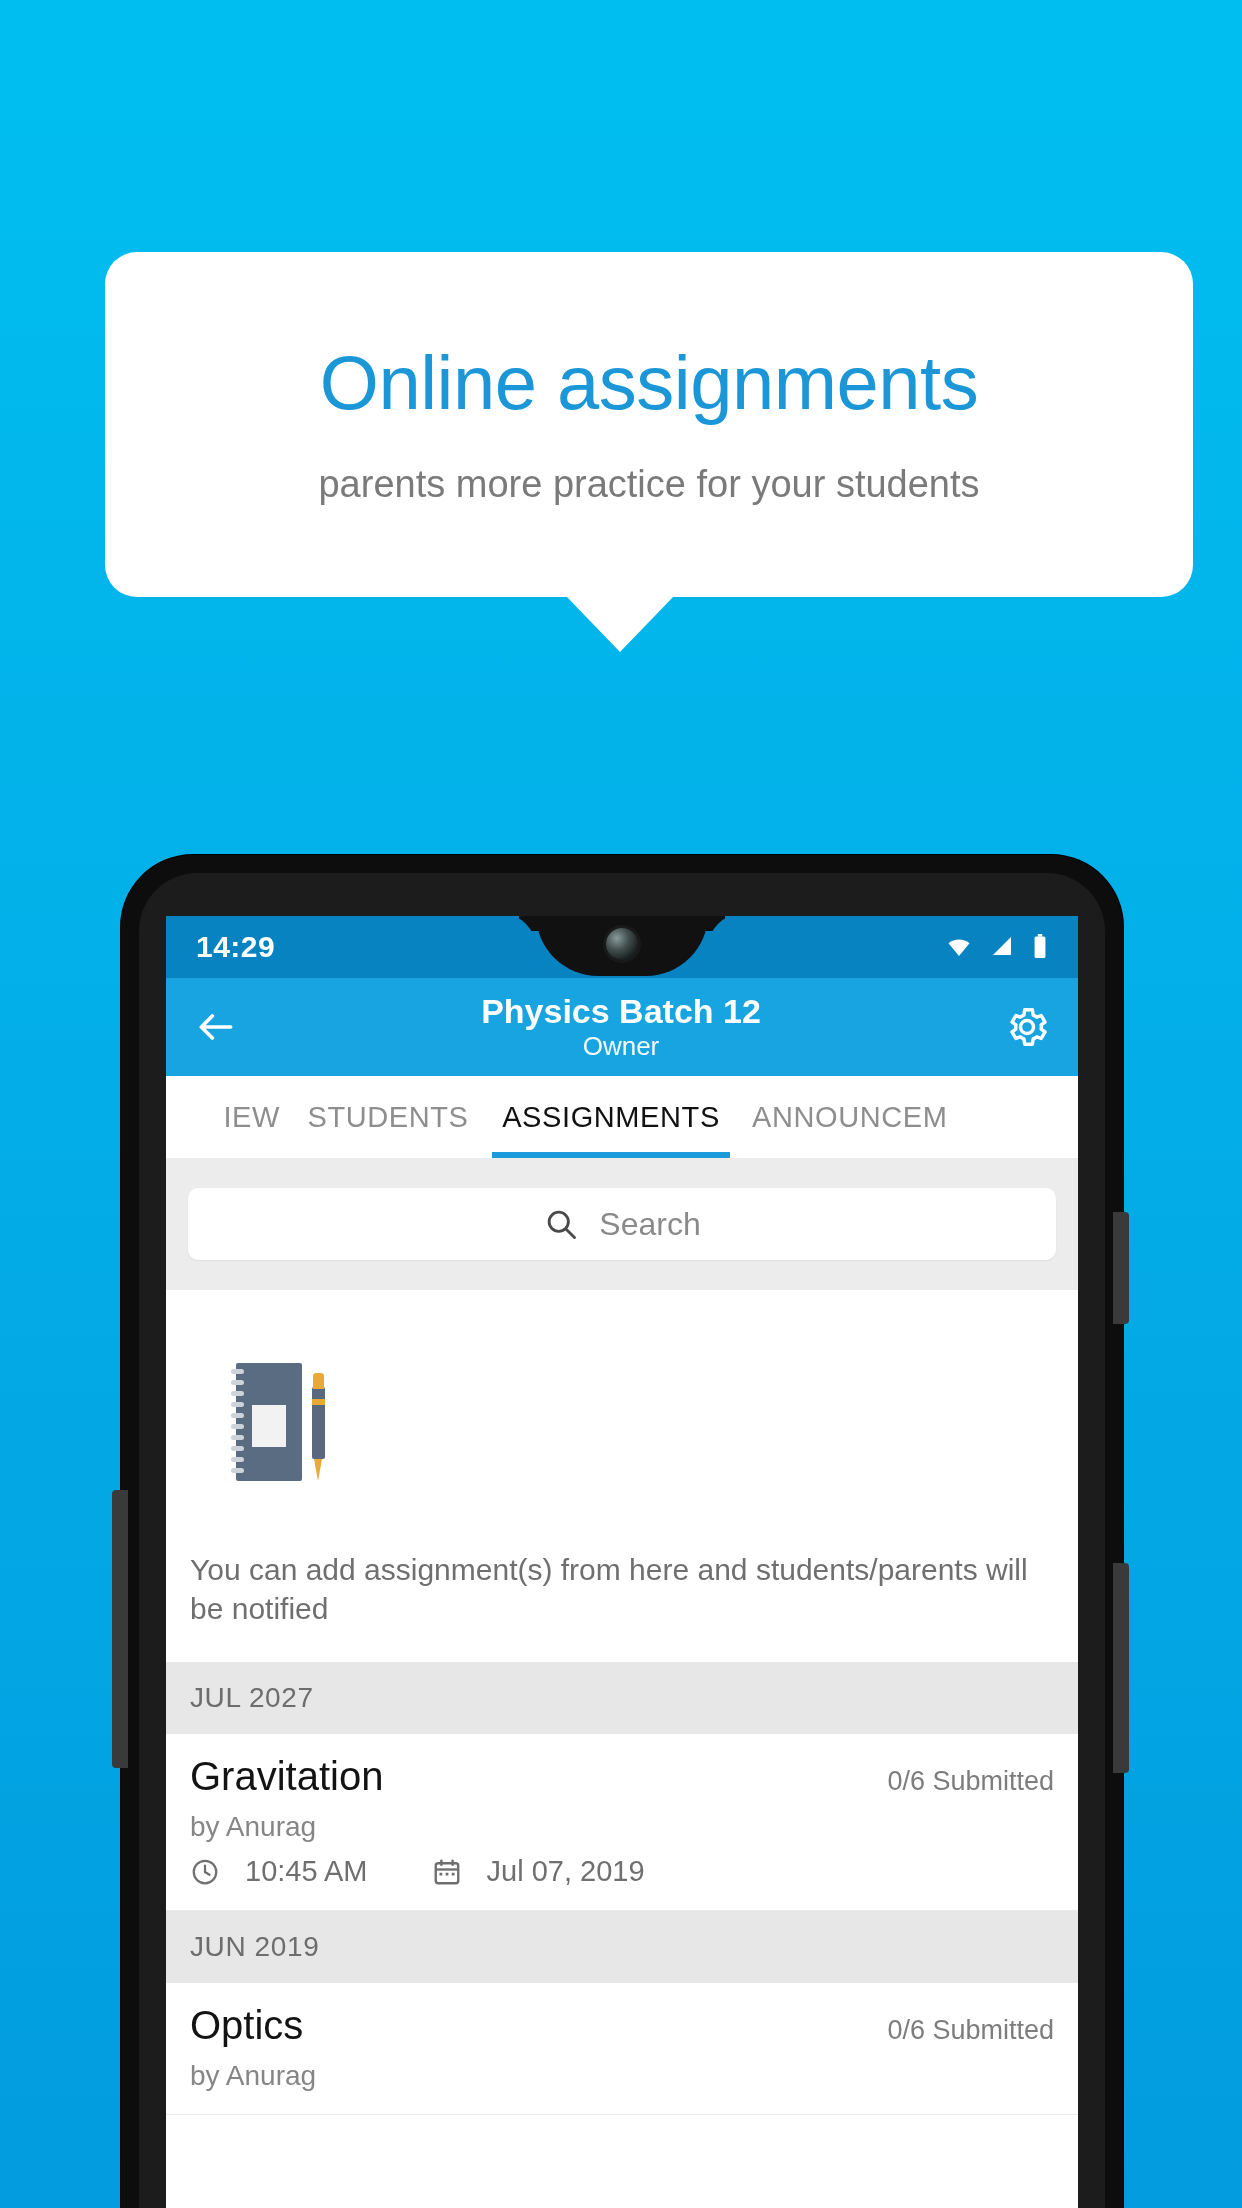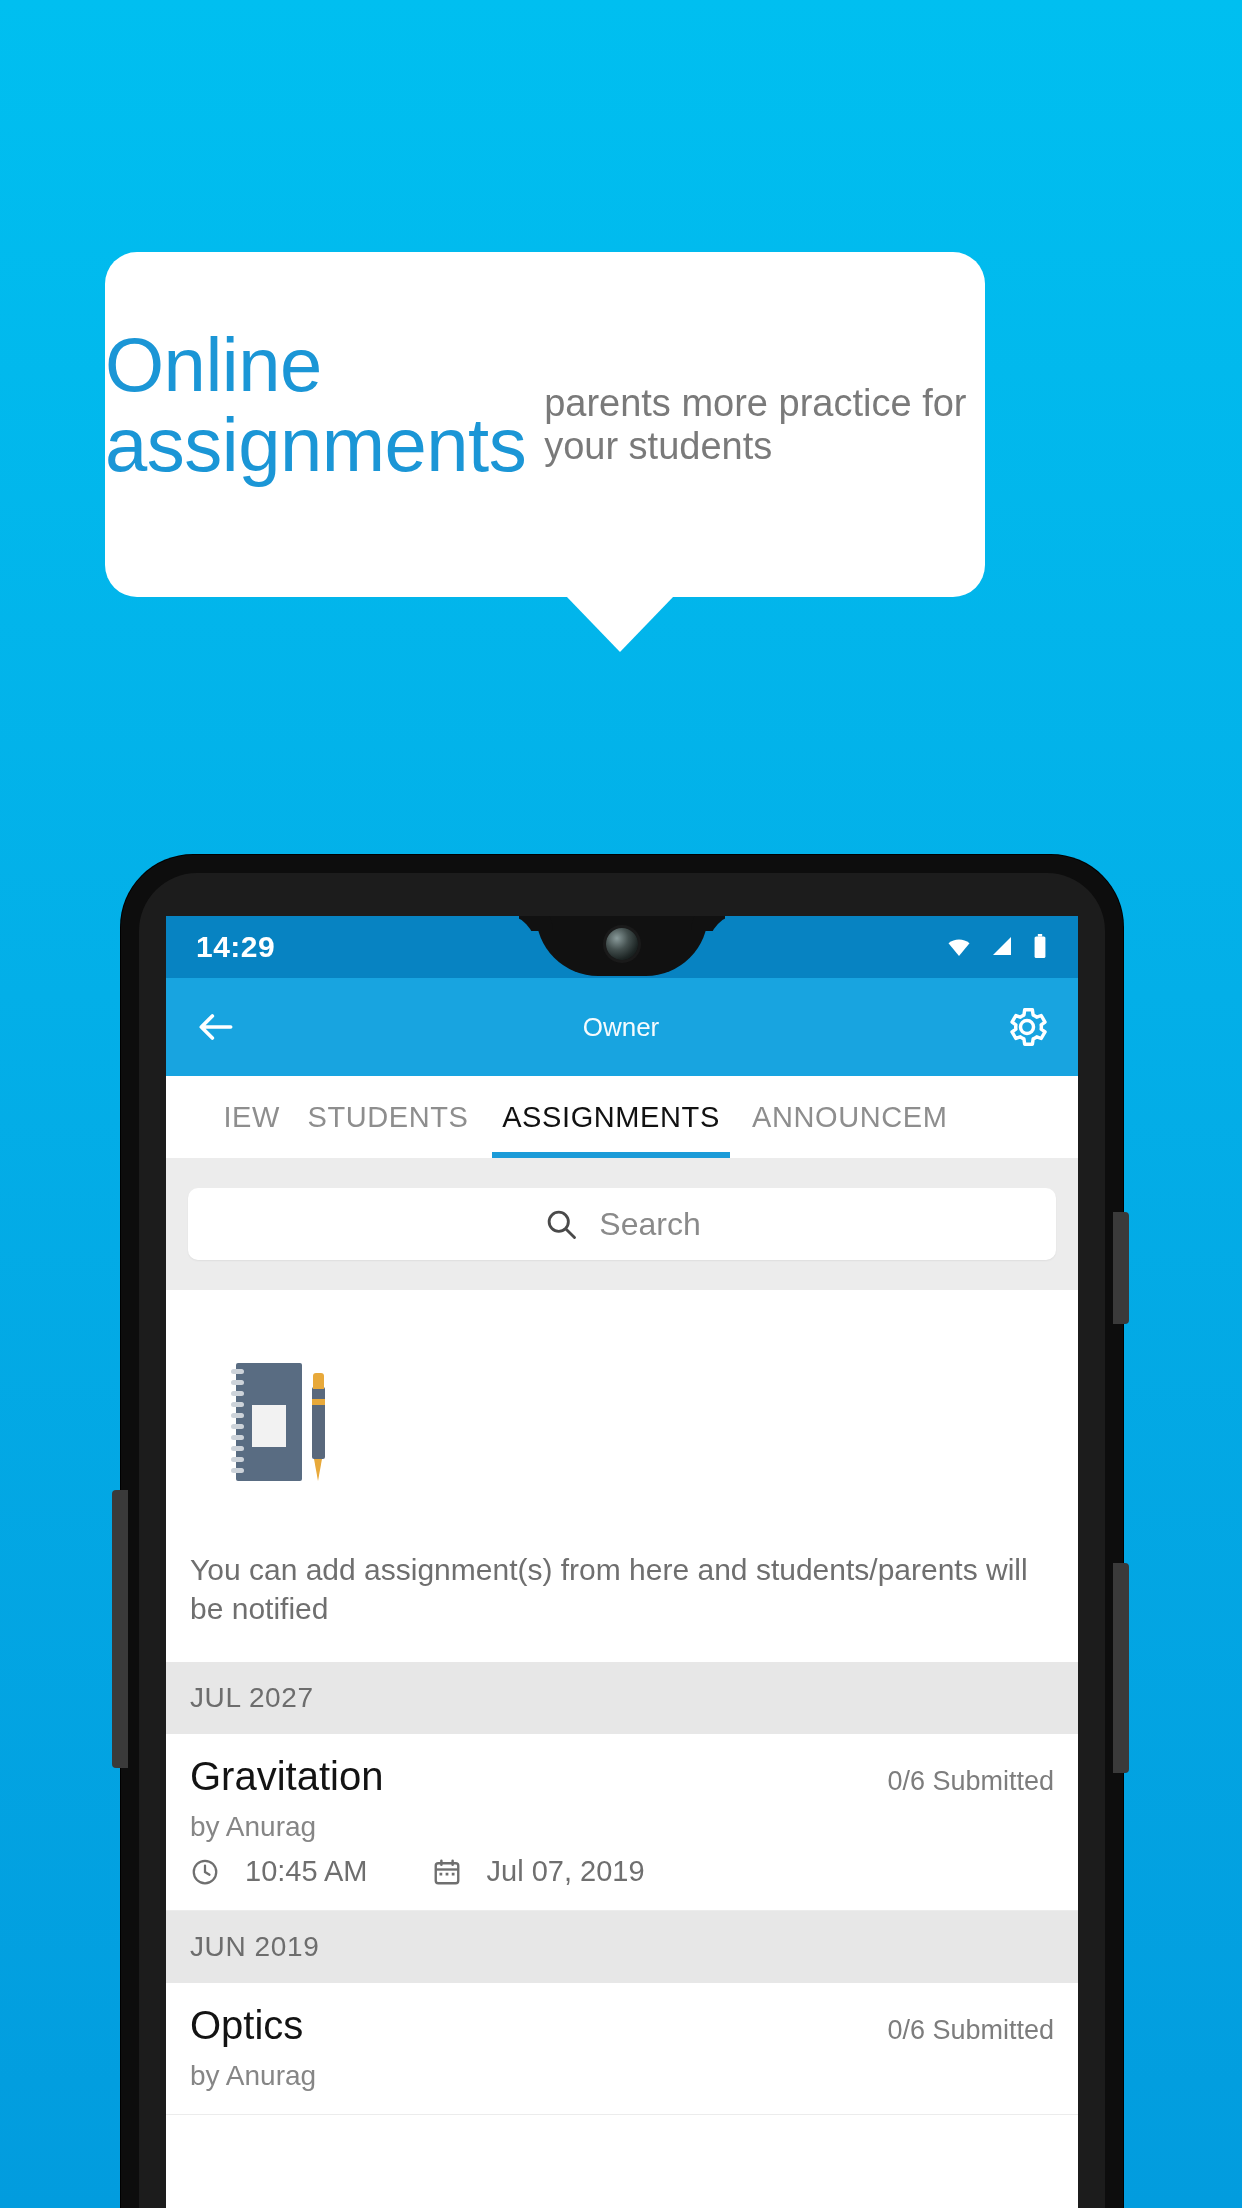--- a/index.html
+++ b/index.html
@@ -7,24 +7,24 @@
   body {
     font-family: "Liberation Sans", sans-serif;
     background: linear-gradient(180deg, #00BFF0 0%, #03AFE8 45%, #029CDE 100%);
     position:relative;
   }
 
   
   #promo-card {
     position:absolute;
     left:105px; top:252px;
-    width:880px; height:345px;
+    width:1088px; height:345px;
     background:#ffffff;
     border-radius:32px;
-    display:flex; flex-direction:row;
+    display:flex; flex-direction:column;
     align-items:center; justify-content:center;
   }
   #promo-tail {
     position:absolute;
     left:566px; top:596px;
     width:0; height:0;
     border-left:54px solid transparent;
     border-right:54px solid transparent;
     border-top:56px solid #ffffff;
   }
@@ -268,20 +268,21 @@
     </div>
   </div>
 
   <div id="app-bar">
     <span class="ic">
       <svg width="44" height="44" viewBox="0 0 24 24">
           <path fill="none" stroke="#fff" stroke-width="2" stroke-linecap="round" stroke-linejoin="round" d="M20 12H4M10 6l-6 6 6 6"></path>
         </svg>
     </span>
     <div id="app-bar-titles">
+      <div id="app-bar-title">Physics Batch 12</div>
       <div id="app-bar-subtitle">Owner</div>
     </div>
     <span class="ic">
       <svg width="46" height="46" viewBox="0 0 24 24">
         <path fill="none" stroke="#fff" stroke-width="1.8" d="M12 15.4a3.4 3.4 0 1 0 0-6.8 3.4 3.4 0 0 0 0 6.8z"></path>
         <path fill="none" stroke="#fff" stroke-width="1.8" stroke-linejoin="round" d="M19.4 13.1a7.6 7.6 0 0 0 .1-1.1 7.6 7.6 0 0 0-.1-1.1l2-1.5-2-3.4-2.3.9a7.5 7.5 0 0 0-1.9-1.1L14.8 3h-4l-.4 2.8a7.5 7.5 0 0 0-1.9 1.1l-2.3-.9-2 3.4 2 1.5a7.6 7.6 0 0 0 0 2.2l-2 1.5 2 3.4 2.3-.9a7.5 7.5 0 0 0 1.9 1.1l.4 2.8h4l.4-2.8a7.5 7.5 0 0 0 1.9-1.1l2.3.9 2-3.4z"></path>
       </svg>
     </span>
   </div>
 

